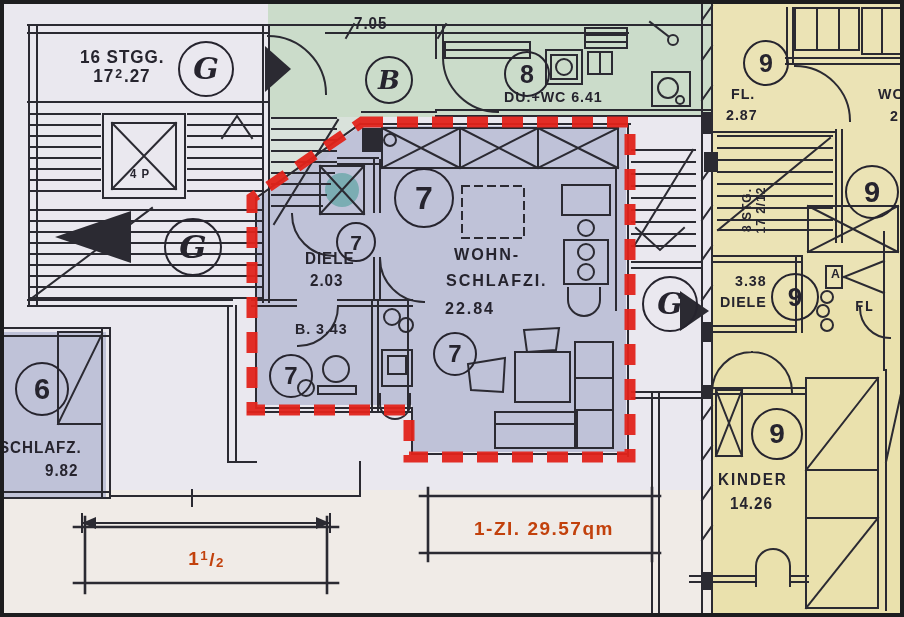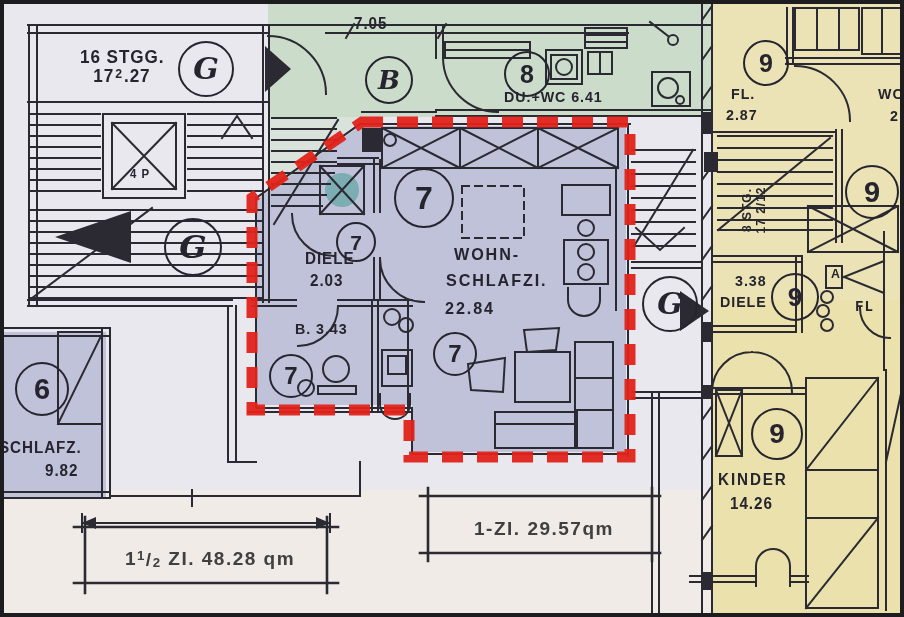--- a/index.html
+++ b/index.html
@@ -19,21 +19,21 @@
   }
   .raised{font-size:.72em;vertical-align:.35em;margin:0 1px;}
   .circ{
     position:absolute;border:2.6px solid #26242e;border-radius:50%;
     display:flex;align-items:center;justify-content:center;
     color:#26242e;font-weight:700;background:transparent;line-height:1;
   }
   .script{font-family:"DejaVu Serif",serif;font-style:italic;font-weight:600;}
   .boxlbl{
     position:absolute;display:flex;align-items:center;justify-content:center;
-    font-weight:700;color:#404040;letter-spacing:1.5px;white-space:nowrap;
+    font-weight:700;color:#c2410c;letter-spacing:1.5px;white-space:nowrap;
   }
   .frac sup{font-size:.7em;vertical-align:.45em;}
   .frac sub{font-size:.7em;vertical-align:-.1em;}
   .rot{
     position:absolute;display:flex;flex-direction:column;align-items:center;
     justify-content:center;transform:rotate(-90deg);font-weight:700;color:#26242e;
     letter-spacing:1px;line-height:1.15;
   }
   svg{position:absolute;left:0;top:0;}
 </style>
@@ -240,21 +240,21 @@
   <div class="lbl" style="left:306px;top:269px;font-size:16px;">2.03</div>
   <div class="lbl" style="left:291px;top:317px;font-size:15px;">B. 3.43</div>
 
   <div class="lbl" style="left:-5px;top:436px;font-size:16px;">SCHLAFZ.</div>
   <div class="lbl" style="left:41px;top:459px;font-size:16px;">9.82</div>
 
   <div class="lbl" style="left:714px;top:468px;font-size:16px;letter-spacing:2px;">KINDER</div>
   <div class="lbl" style="left:726px;top:492px;font-size:16px;">14.26</div>
 
   <div class="boxlbl" style="left:85px;top:527px;width:242px;height:56px;font-size:19px;">
-    <span>1</span><span class="frac"><sup>1</sup><span>/</span><sub>2</sub></span>&nbsp;<span>ZI. 48.28 qm</span>
+    <span>1</span><span class="frac"><sup>1</sup><span>/</span><sub>2</sub></span>&nbsp;
   </div>
   <div class="boxlbl" style="left:428px;top:496px;width:224px;height:57px;font-size:19px;">1-ZI. 29.57qm</div>
 
   <div class="circ script" style="left:174px;top:37px;width:52px;height:52px;font-size:30px;">G</div>
   <div class="circ script" style="left:160px;top:214px;width:54px;height:54px;font-size:32px;">G</div>
   <div class="circ script" style="left:361px;top:52px;width:44px;height:44px;font-size:26px;">B</div>
   <div class="circ" style="left:500px;top:47px;width:42px;height:42px;font-size:25px;">8</div>
   <div class="circ" style="left:739px;top:36px;width:42px;height:42px;font-size:25px;">9</div>
   <div class="circ" style="left:841px;top:161px;width:50px;height:50px;font-size:29px;">9</div>
   <div class="circ" style="left:767px;top:269px;width:44px;height:44px;font-size:26px;">9</div>

